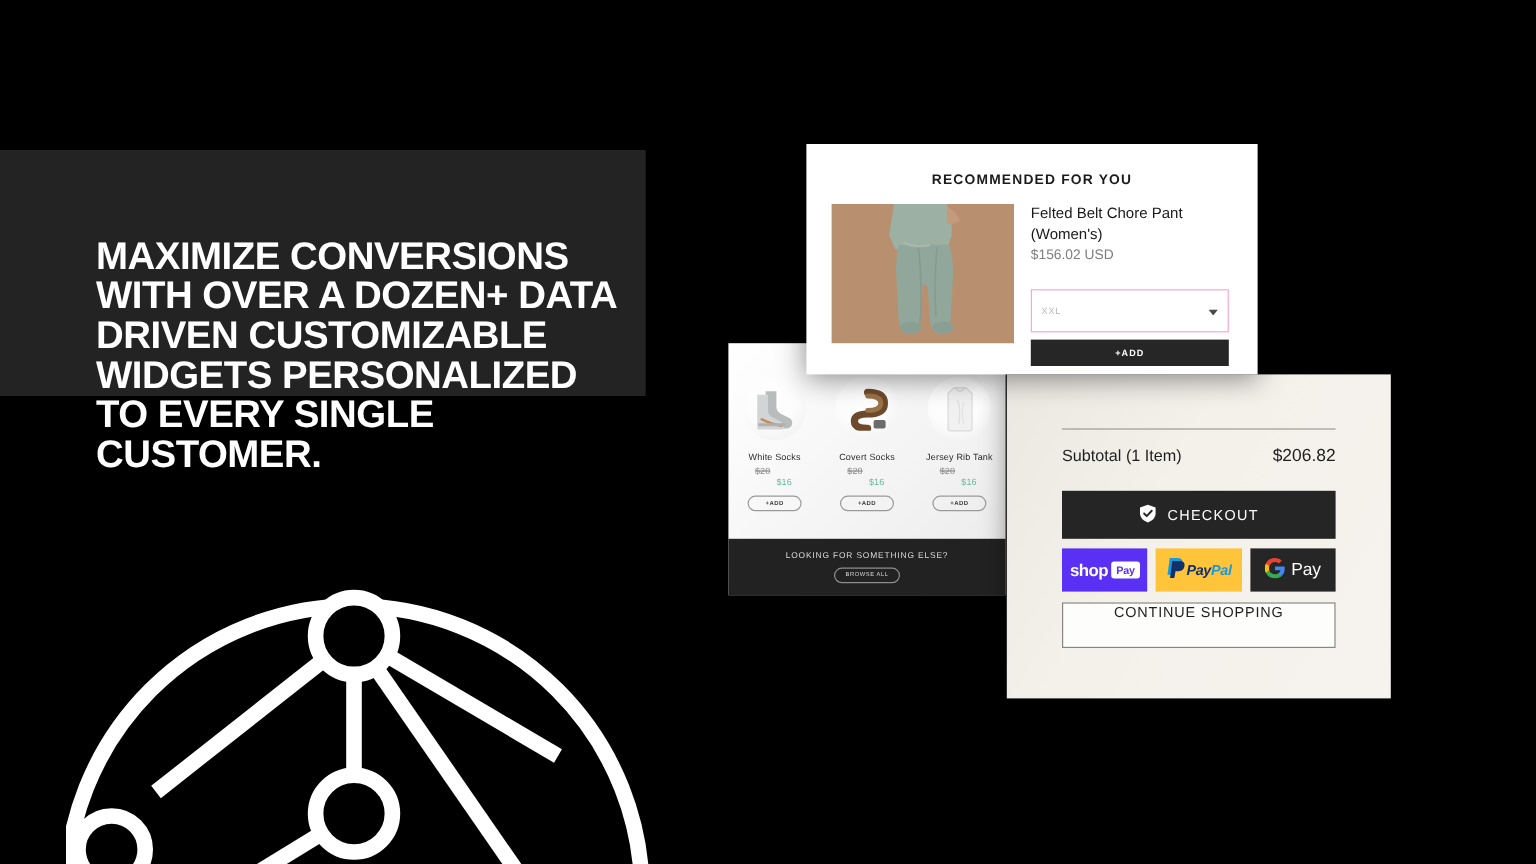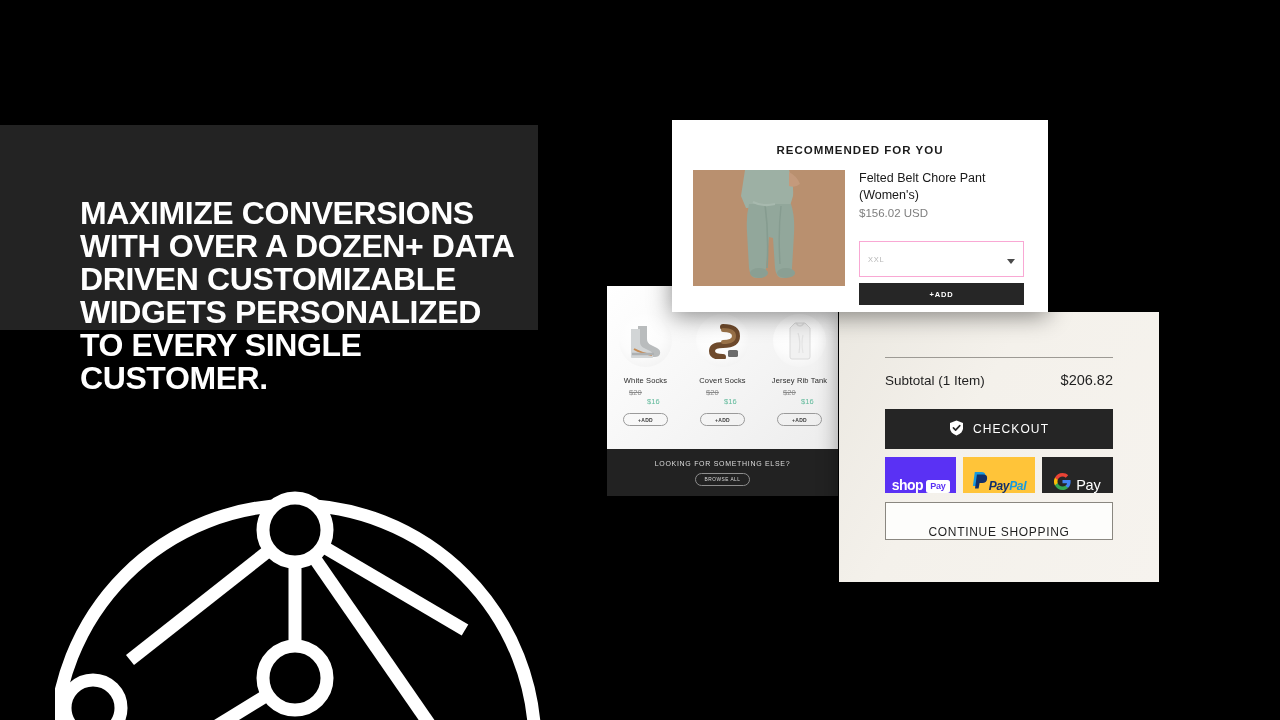--- a/index.html
+++ b/index.html
@@ -143,21 +143,21 @@
     width: 100%;
     font-family: "Liberation Sans", sans-serif;
   }
   #checkout-label {
     color: #fff; font-size: 12px; letter-spacing: 1.1px; font-weight: 500; text-align: center;
   }
   #wallet-row { display: flex; gap: 7px; margin-bottom: 9px; }
   .wallet-btn {
     flex: 1 1 0;
     height: 36px;
-    display: flex; align-items: flex-end; justify-content: center;
+    display: flex; align-items: center; justify-content: center;
     border: none;
     font-family: "Liberation Sans", sans-serif;
   }
   #shop-pay-button { background: #5a31f4; }
   #shop-pay-word {
     color: #fff; font-size: 14px; font-weight: bold; letter-spacing: -.5px;
   }
   #shop-pay-chip {
     background: #fff; color: #5a31f4;
     font-size: 9px; font-weight: bold;
@@ -170,21 +170,21 @@
   #paypal-word { font-size: 12px; font-weight: bold; font-style: italic; letter-spacing: -.3px; }
   #paypal-word .pp-a { color: #123069; }
   #paypal-word .pp-b { color: #199ade; }
   #gpay-button { background: #262626; }
   #gpay-word { color: #fff; font-size: 14.5px; letter-spacing: -.2px; }
   #continue-shopping-button {
     width: 100%;
     height: 38px;
     background: #fdfdfb;
     border: 1px solid #8a8780;
-    display: flex; align-items: flex-end; justify-content: center;
+    display: flex; align-items: flex-start; justify-content: center;
     font-family: "Liberation Sans", sans-serif;
   }
   #continue-shopping-label {
     font-size: 12px; color: #1f1f1f; letter-spacing: .7px;
   }
 
   
   #recommended-card {
     position: absolute;
     left: 672px; top: 120px;

